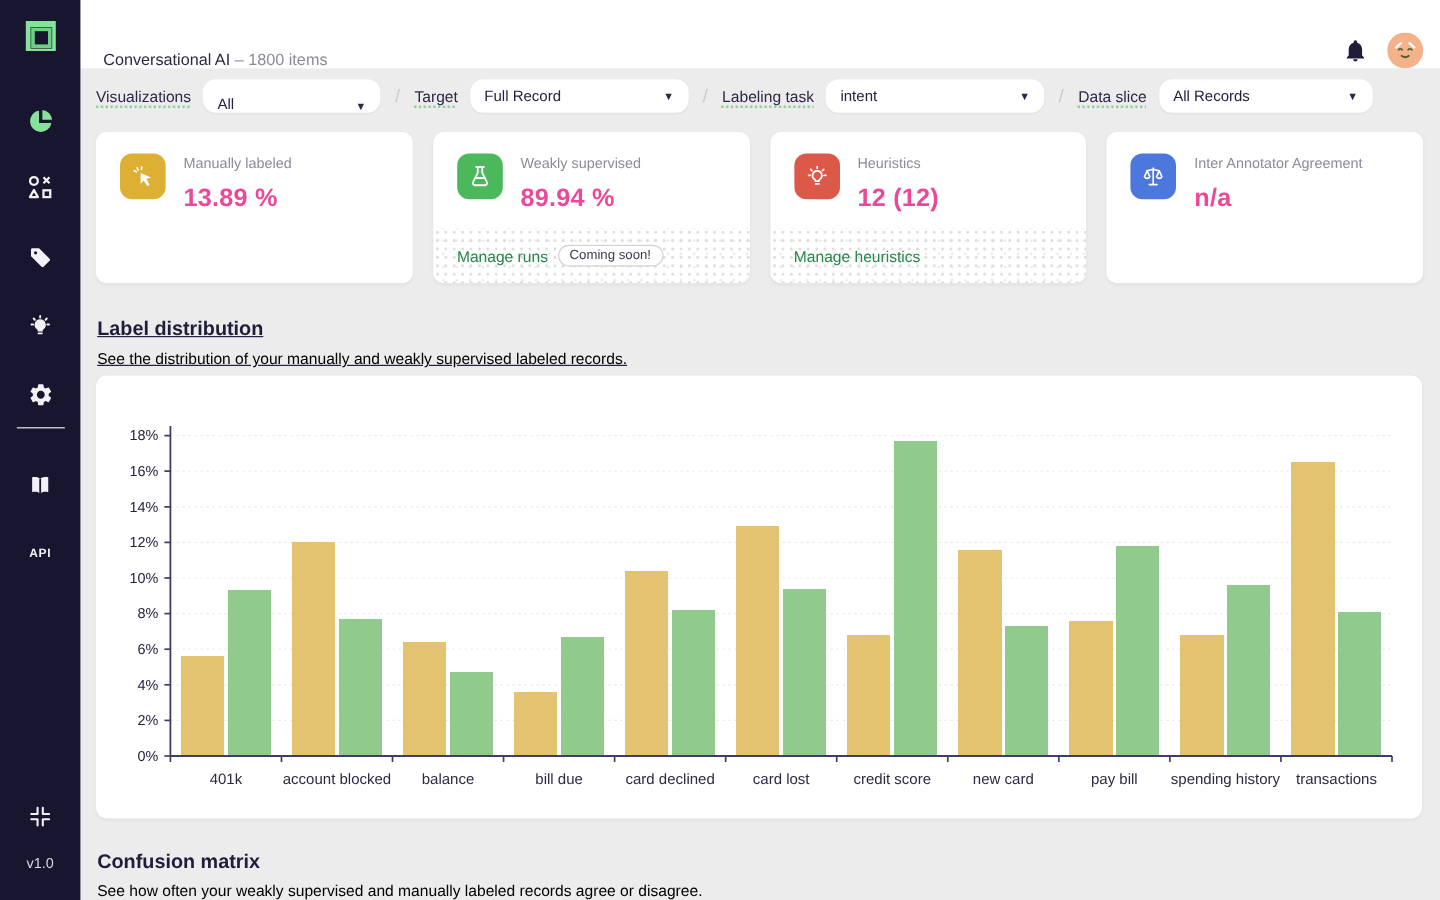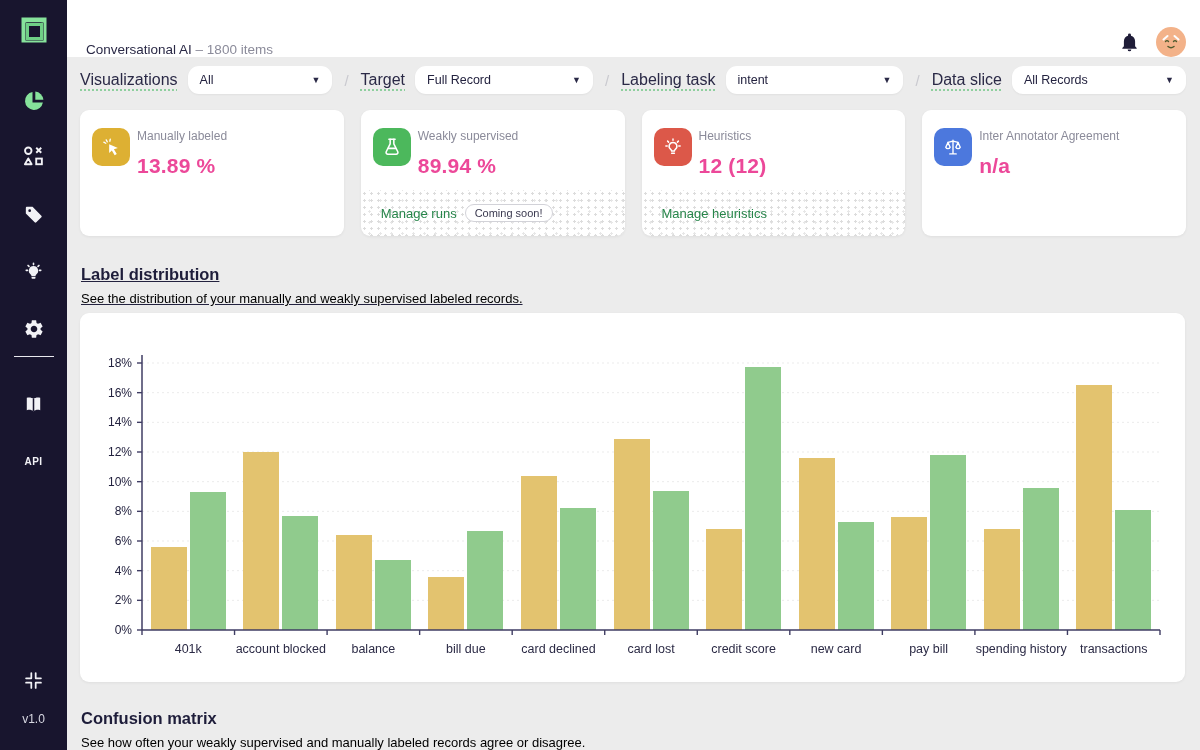--- a/index.html
+++ b/index.html
@@ -16,29 +16,29 @@
   
   .topbar { position:absolute; left:67px; top:0; width:1133px; height:57px; background:#ffffff; display:flex; align-items:flex-end; }
   .topbar-title { margin-left:19px; font-size:13.5px; color:#2a2946; }
   .topbar-title .muted { color:#8b8b9a; }
   .topbar-right { position:absolute; right:14px; display:flex; align-items:center; gap:16px; }
   .bell-btn { cursor:pointer; display:flex; }
   .avatar { width:30px; height:30px; border-radius:50%; cursor:pointer; display:flex; }
 
   
   .filterbar { position:absolute; left:80px; top:66px; width:1106px; display:flex; align-items:center; gap:10px; }
-  .filter-label { font-size:16px; color:#2a2946; text-decoration:underline; text-decoration-style:dotted; text-decoration-color:#8ecf9e; text-underline-offset:4px; text-decoration-thickness:1.5px; white-space:nowrap; }
+  .filter-label { font-size:13px; color:#2a2946; text-decoration:underline; text-decoration-style:dotted; text-decoration-color:#8ecf9e; text-underline-offset:4px; text-decoration-thickness:1.5px; white-space:nowrap; }
   .dropdown { background:#ffffff; border-radius:11px; height:28px; display:flex; align-items:center; justify-content:space-between; padding:0 12px; font-size:12.5px; color:#23223f; cursor:pointer; box-shadow:0 1px 2px rgba(0,0,0,0.05); }
   .dd-arrow { font-size:9px; color:#2a2946; margin-left:8px; }
   .slash-sep { color:#c9c9cf; font-size:15px; padding:0 2px; }
 
   
   .cards-row { position:absolute; left:80px; top:110px; width:1106px; display:flex; gap:17px; }
   .stat-card { position:relative; width:264px; height:126px; background:#ffffff; border-radius:9px; box-shadow:0 1px 3px rgba(0,0,0,0.06); overflow:hidden; }
-  .stat-top { display:flex; align-items:flex-start; padding:18px 20px 0 12px; gap:7px; }
+  .stat-top { display:flex; align-items:flex-start; padding:18px 20px 0 20px; gap:15px; }
   .stat-icon { width:38px; height:38px; border-radius:10px; display:flex; align-items:center; justify-content:center; flex:none; }
   .stat-label { font-size:12px; color:#8b8b9a; margin-top:1px; }
   .stat-value { font-size:21px; font-weight:bold; color:#ec4899; margin-top:11px; letter-spacing:.2px; }
   .stat-bottom { position:absolute; left:0; right:0; bottom:0; height:46px; display:flex; align-items:center; padding:0 20px;
     background-image:radial-gradient(#dcdcdc 1px, transparent 1.3px), radial-gradient(#e7e7e7 1px, transparent 1.3px);
     background-size:7px 7px, 11px 11px; background-position:0 0, 3px 5px; }
   .stat-link { font-size:13px; color:#27854a; cursor:pointer; white-space:nowrap; }
   .badge { margin-left:8px; background:#ffffff; border:1px solid #d2d2d8; border-radius:999px; padding:2px 9px; font-size:11px; color:#3a394f; white-space:nowrap; }
 
   
@@ -141,21 +141,21 @@
         <path d="M22.5 12.5l-4-3.5" stroke="#fdfdfd" stroke-width="2" stroke-linecap="round"></path>
         <path d="M9.5 14.5q1.5-1.8 3 0M17.5 14.5q1.5-1.8 3 0" fill="none" stroke="#4f5b2e" stroke-width="1.4" stroke-linecap="round"></path>
         <path d="M12 19.5q3 2.4 6 0" fill="none" stroke="#4f5b2e" stroke-width="1.5" stroke-linecap="round"></path>
       </svg>
     </span>
   </div>
 </div>
 
 <div class="filterbar">
   <span class="filter-label">Visualizations</span>
-  <div class="dropdown" style="width:148px;">
+  <div class="dropdown" style="width:148px;align-items:flex-end;">
     <span>All</span>
     <span class="dd-arrow">▼</span>
   </div>
   <span class="slash-sep">/</span>
 
   <span class="filter-label">Target</span>
   <div class="dropdown" style="width:182px;">
     <span>Full Record</span>
     <span class="dd-arrow">▼</span>
   </div>

